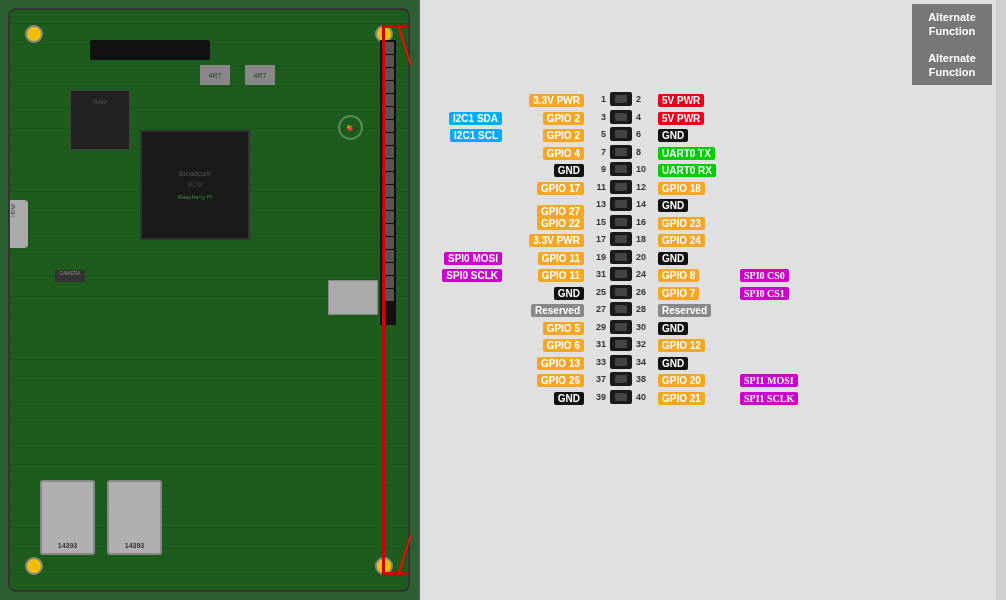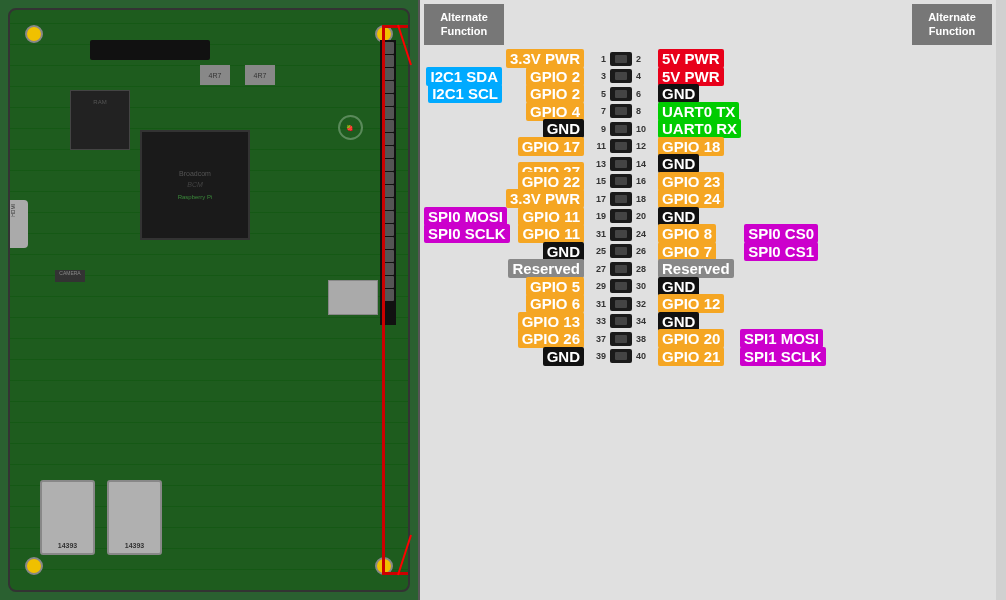--- a/index.html
+++ b/index.html
@@ -62,20 +62,21 @@
       display: flex;
       flex-direction: column;
       width: 576px;
       background: #e0e0e0;
     }
 
     .headers-row {
       display: flex;
       align-items: flex-end;
       padding: 4px 4px 4px 4px;
+      flex-direction: column;
     }
 
     .header-left {
       width: 80px;
       background: #777;
       color: white;
       font-weight: bold;
       font-size: 11px;
       text-align: center;
       padding: 6px 4px;
@@ -161,26 +162,27 @@
       color: #333;
     }
 
     .cell-name-right {
       width: 80px;
       text-align: left;
     }
 
     .cell-alt-right {
       width: 78px;
-      text-align: right;
+      text-align: left;
+      font-family: Liberation Serif, serif;
     }
 
     .pin-badge {
       display: inline-block;
-      font-size: 15px;
+      font-size: 10px;
       font-weight: bold;
       color: white;
       padding: 1px 4px;
       border-radius: 2px;
       white-space: nowrap;
     }
   </style>
 </head>
 <body>
 

